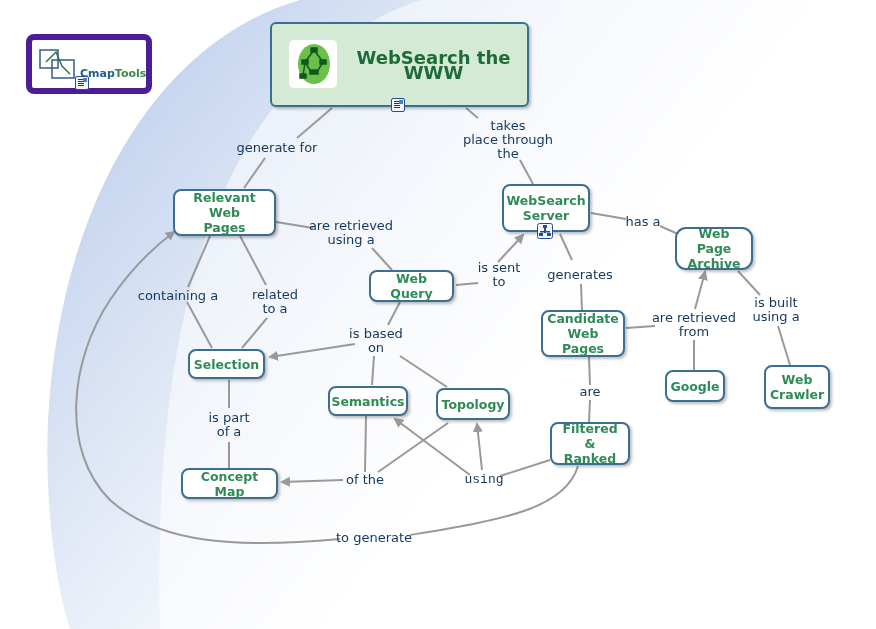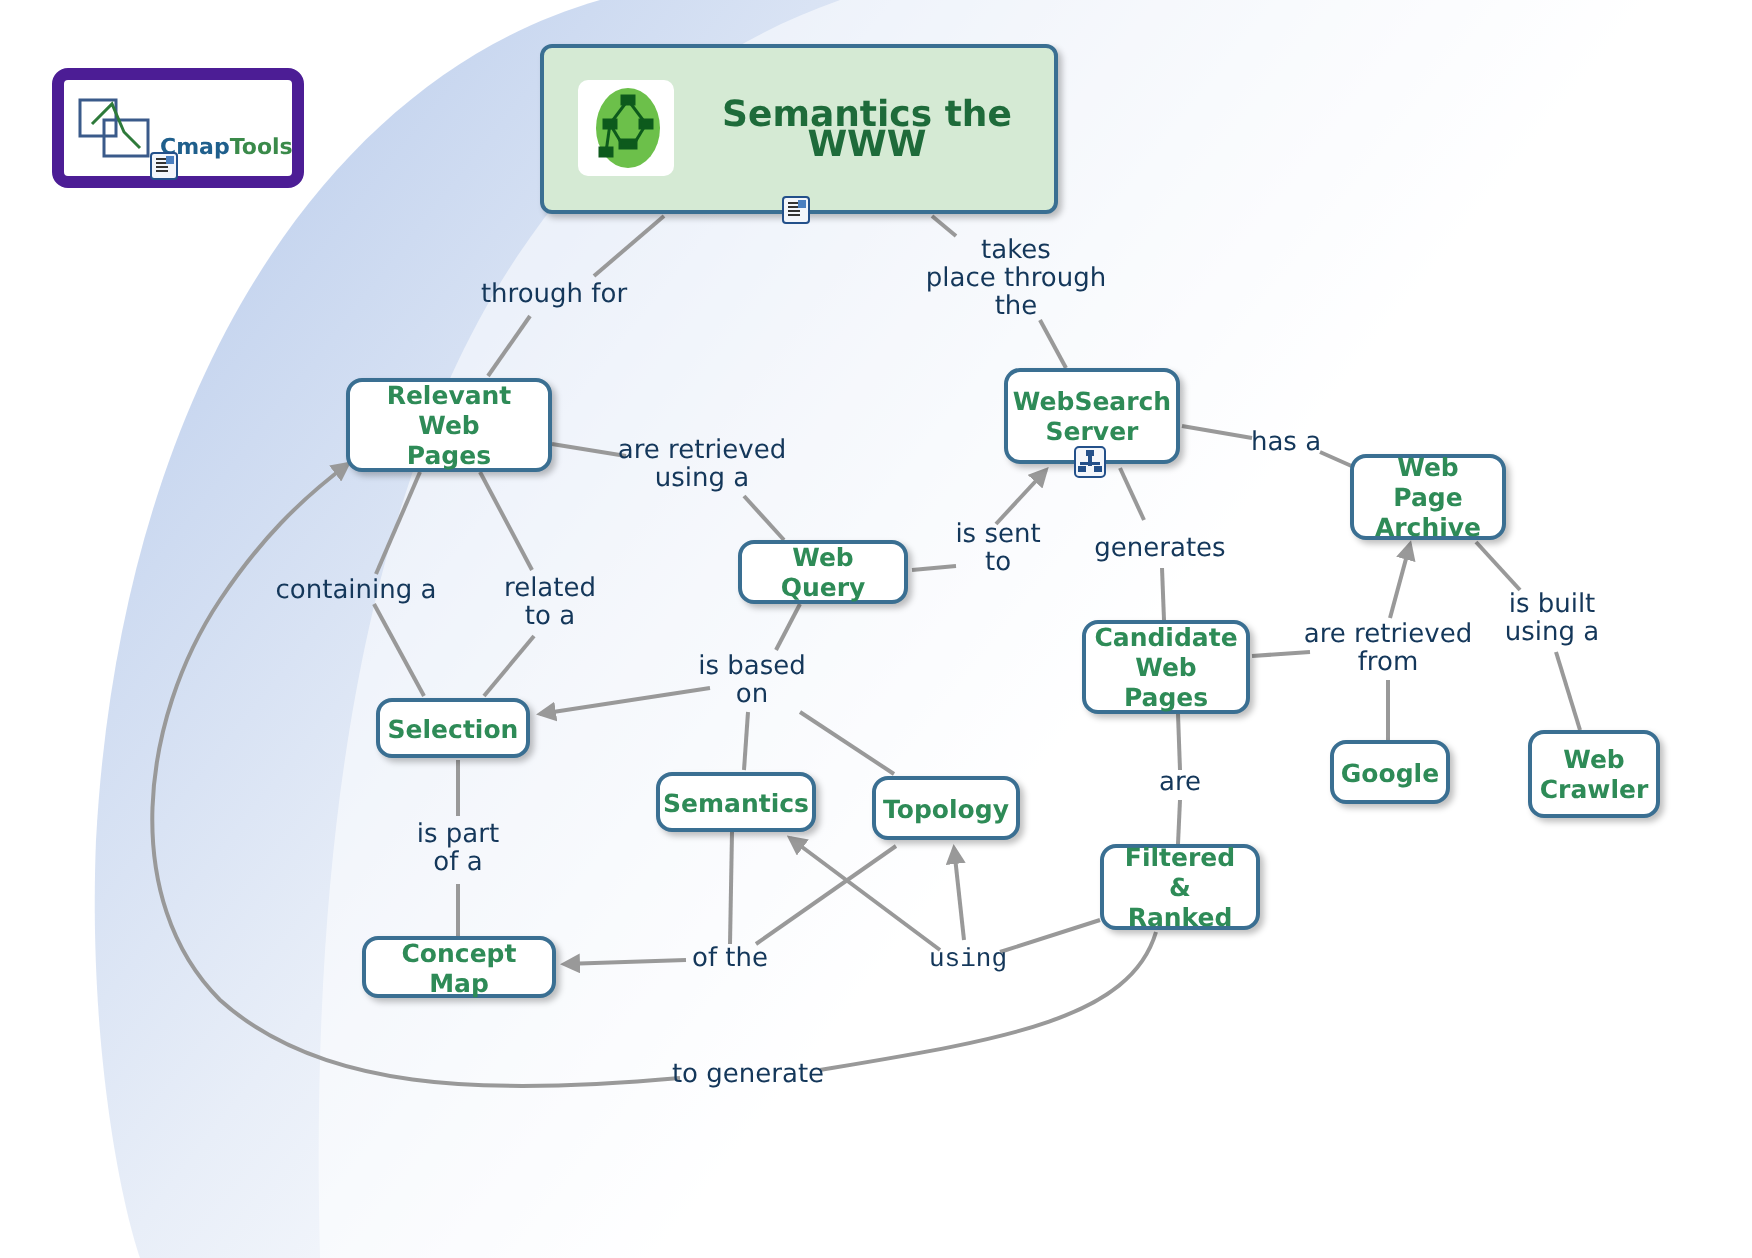--- a/index.html
+++ b/index.html
@@ -100,39 +100,39 @@
       <line x1="16" y1="22" x2="22" y2="32"></line>
         <line x1="34" y1="22" x2="28" y2="32"></line>
       <line x1="16" y1="22" x2="14" y2="36"></line>
       <rect x="22" y="8" width="6" height="4"></rect>
         <rect x="13" y="20" width="6" height="4"></rect>
       <rect x="31" y="20" width="6" height="4"></rect>
         <rect x="21" y="30" width="8" height="4"></rect>
       <rect x="11" y="34" width="6" height="4"></rect>
     </g>
   </svg>
-  <span>Semantics the WWW</span>
+  <span>WebSearch the WWW</span>
 </div>
 <div class="res-icon" style="left:391px;top:98px;"></div>
 
 <div class="concept" style="left:173px;top:189px;width:103px;height:47px;white-space:pre-line;"><span>Relevant Web
 Pages</span></div>
 <div class="concept" style="left:502px;top:184px;width:88px;height:48px;white-space:pre-line;"><span>WebSearch
 Server</span></div>
 <svg width="16" height="16" style="position:absolute;left:537px;top:223px;">
   <rect x="0.5" y="0.5" width="15" height="15" rx="2" fill="#f3f6fb" stroke="#23508a"></rect>
   <g fill="#23508a">
       <rect x="6" y="2" width="4" height="3"></rect>
       <rect x="2" y="10" width="4" height="3"></rect>
       <rect x="10" y="10" width="4" height="3"></rect>
       <rect x="7" y="5" width="2" height="5"></rect>
       <rect x="3" y="8" width="10" height="1.5"></rect>
     </g>
 </svg>
-<div class="concept" style="left:675px;top:227px;width:78px;height:43px;white-space:pre-line;"><span>Web Page
+<div class="concept" style="left:675px;top:227px;width:78px;height:43px;white-space:pre-line;border-radius:11px;"><span>Web Page
 Archive</span></div>
 <div class="concept" style="left:369px;top:270px;width:85px;height:32px;justify-content:flex-end;">
     <span>Web Query</span>
   </div>
 <div class="concept" style="left:541px;top:310px;width:84px;height:47px;white-space:pre-line;"><span>Candidate
 Web Pages</span></div>
 <div class="concept" style="left:188px;top:349px;width:77px;height:30px;">
     <span>Selection</span>
   </div>
 <div class="concept" style="left:328px;top:386px;width:80px;height:30px;">
@@ -145,21 +145,21 @@
     <span>Google</span>
   </div>
 <div class="concept" style="left:764px;top:365px;width:66px;height:44px;white-space:pre-line;"><span>Web
 Crawler</span></div>
 <div class="concept" style="left:550px;top:422px;width:80px;height:43px;white-space:pre-line;"><span>Filtered &amp;
 Ranked</span></div>
 <div class="concept" style="left:181px;top:468px;width:97px;height:31px;">
     <span>Concept Map</span>
   </div>
 
-<div class="lphr" style="left:277px;top:148px;">through for</div>
+<div class="lphr" style="left:277px;top:148px;">generate for</div>
 <div class="lphr" style="left:508px;top:140px;">takes
 place through
 the</div>
 <div class="lphr" style="left:351px;top:233px;">are retrieved
 using a</div>
 <div class="lphr" style="left:643px;top:222px;">has a</div>
 <div class="lphr" style="left:499px;top:275px;">is sent
 to</div>
 <div class="lphr" style="left:580px;top:275px;">generates</div>
 <div class="lphr" style="left:178px;top:296px;">containing a</div>

